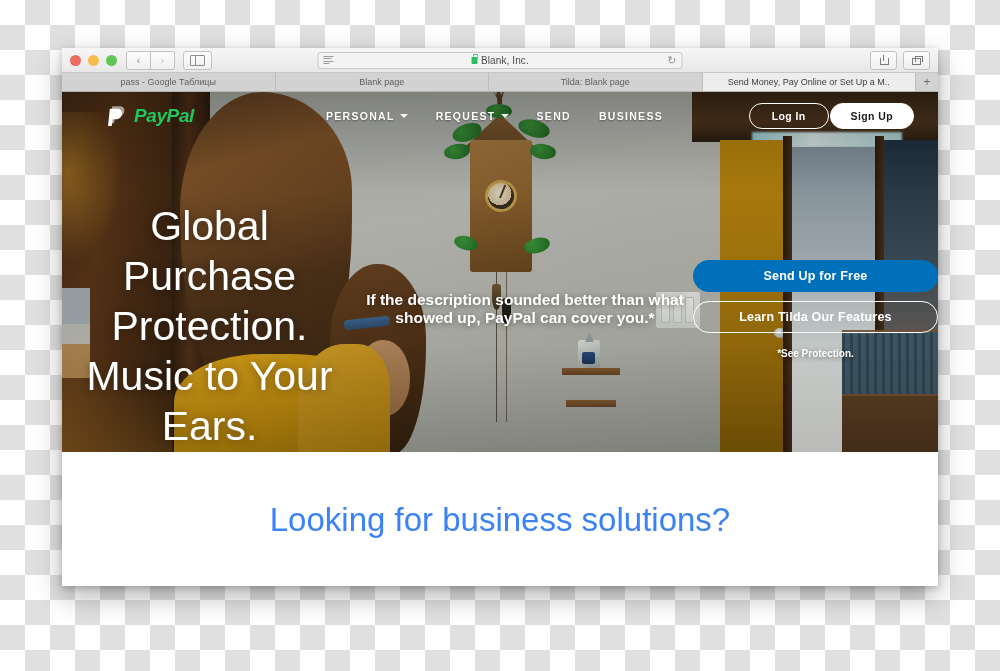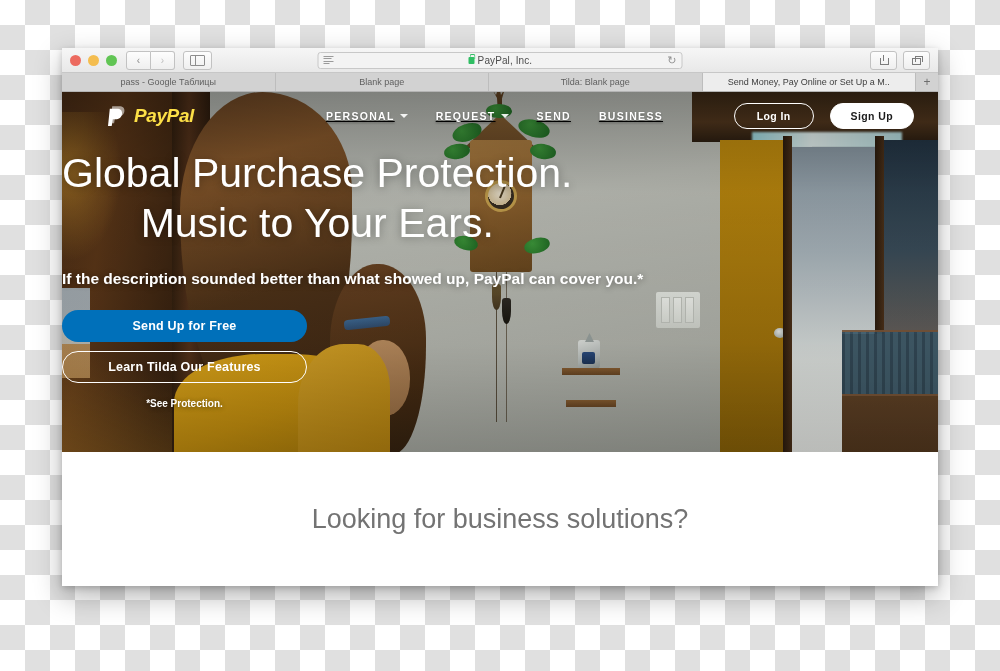--- a/index.html
+++ b/index.html
@@ -421,54 +421,54 @@
     display:flex; align-items:center; z-index: 20;
   }
   .pp-logo {
     display:flex; align-items:center; gap:6px; margin-left:46px;
   }
   .pp-mark {
     width: 20px; height: 22px;
     display:flex; align-items:center; justify-content:center;
   }
   .pp-word {
-    color:#fde047; font-size:19px; font-weight:bold; font-style: italic;
+    color:#22c55e; font-size:19px; font-weight:bold; font-style: italic;
     letter-spacing:-0.4px;
   }
   .nav-links {
-    display:flex; align-items:center; gap:28px; margin-left: 132px; text-decoration: underline;
+    display:flex; align-items:center; gap:28px; margin-left: 132px;
   }
   .nav-link {
     color:#ffffff; font-size:10.5px; font-weight:bold; letter-spacing:1.3px;
     display:flex; align-items:center; gap:5px;
     text-shadow: 0 1px 2px rgba(0,0,0,.4);
   }
   .chev {
     width:0; height:0;
     border-left:4px solid transparent; border-right:4px solid transparent;
     border-top:4px solid rgba(255,255,255,.9);
   }
   .nav-actions {
-    margin-left:auto; margin-right:24px; display:flex; align-items:center; gap:16px;
+    margin-left:auto; margin-right:24px; display:flex; align-items:center; gap:1px;
   }
   .btn-login {
     color:#fff; font-size:10.5px; font-weight:bold; letter-spacing:.4px;
     border:1.4px solid #ffffff; border-radius:22px;
     padding:6px 22px; background:transparent;
   }
   .btn-signup {
     color:#1b1b1b; font-size:10.5px; font-weight:bold; letter-spacing:.4px;
     border:1.4px solid #ffffff; border-radius:22px;
     padding:6px 20px; background:#ffffff;
   }
 
   
   .hero-copy {
     position:absolute; left:0; top:0; width:876px; height:412px;
-    display:flex; flex-direction:column; align-items:flex-start;
+    display:flex; flex-direction:row; align-items:center;
     z-index: 15; pointer-events:none;
   }
   .hero-h1 {
     margin-top:56px;
     color:#ffffff;
     font-size:41px;
     font-weight:300;
     line-height:1.22;
     text-align:center;
     letter-spacing:0px;
@@ -505,23 +505,23 @@
 
   
   .lower {
     position:relative;
     width:876px; height:135px;
     background:#ffffff;
     display:flex; align-items:center; justify-content:center;
   }
   .lower h2 {
     margin:0;
-    font-size:27px;
+    font-size:33px;
     font-weight:300;
-    color:#737373;
+    color:#3b82f6;
     text-align:center;
   }
 </style>
 </head>
 <body>
 
 <div id="page">
 
   <div id="browser-window">
 
@@ -544,21 +544,21 @@
 
       <div class="urlbar">
         <span class="reader-ico">
           <i></i>
             <i></i>
             <i></i>
             <i></i>
         </span>
         <span class="url-center">
           <span class="lock"></span>
-          <span>PayPal, Inc.</span>
+          <span>Blank, Inc.</span>
         </span>
         <span class="reload">↻</span>
       </div>
 
       <div class="tb-right">
         <div class="tbbtn">
           <span class="share-ico"></span>
         </div>
         <div class="tbbtn">
           <span class="tabs-ico"></span>

